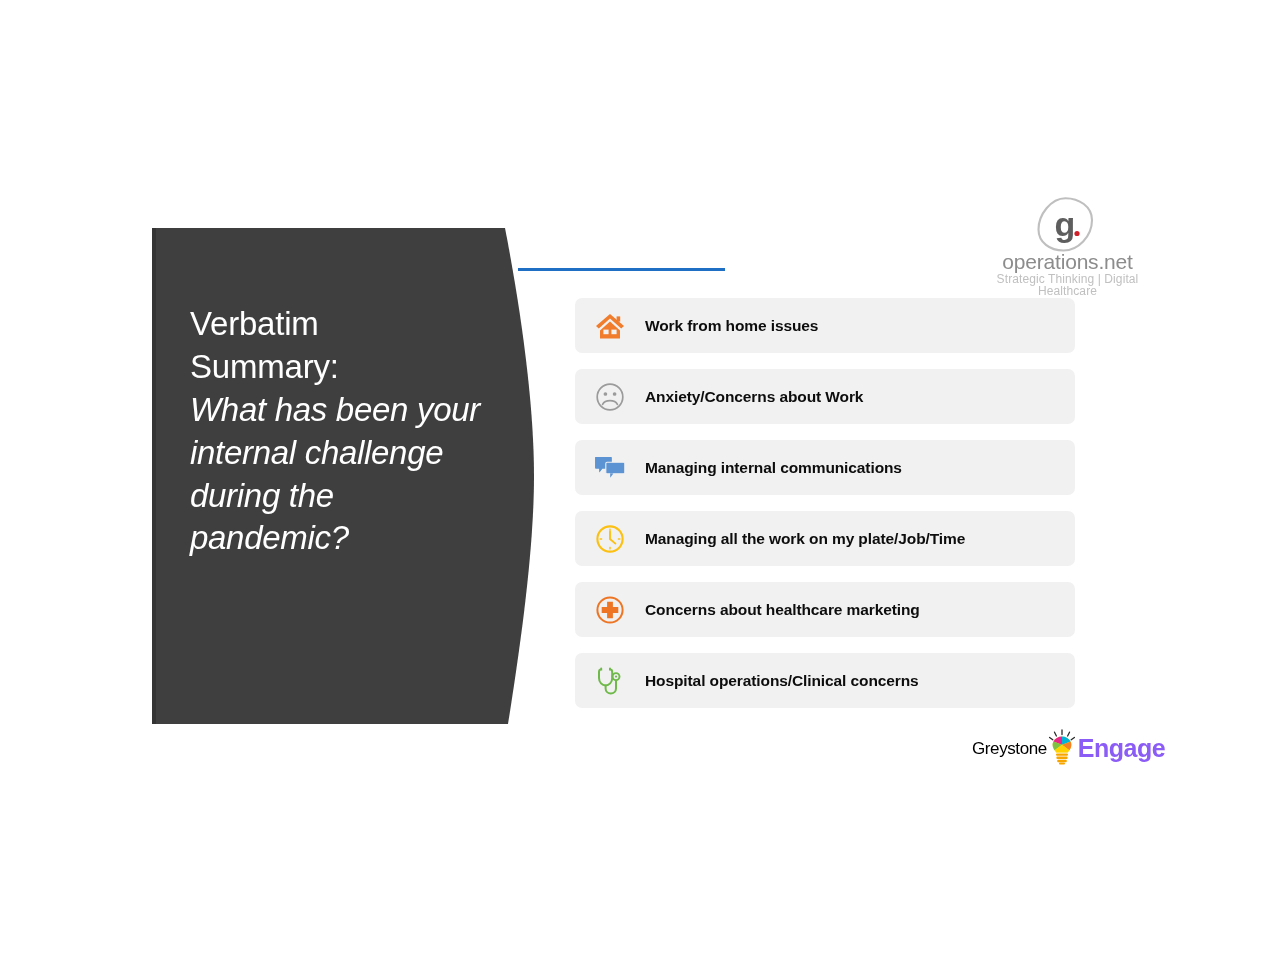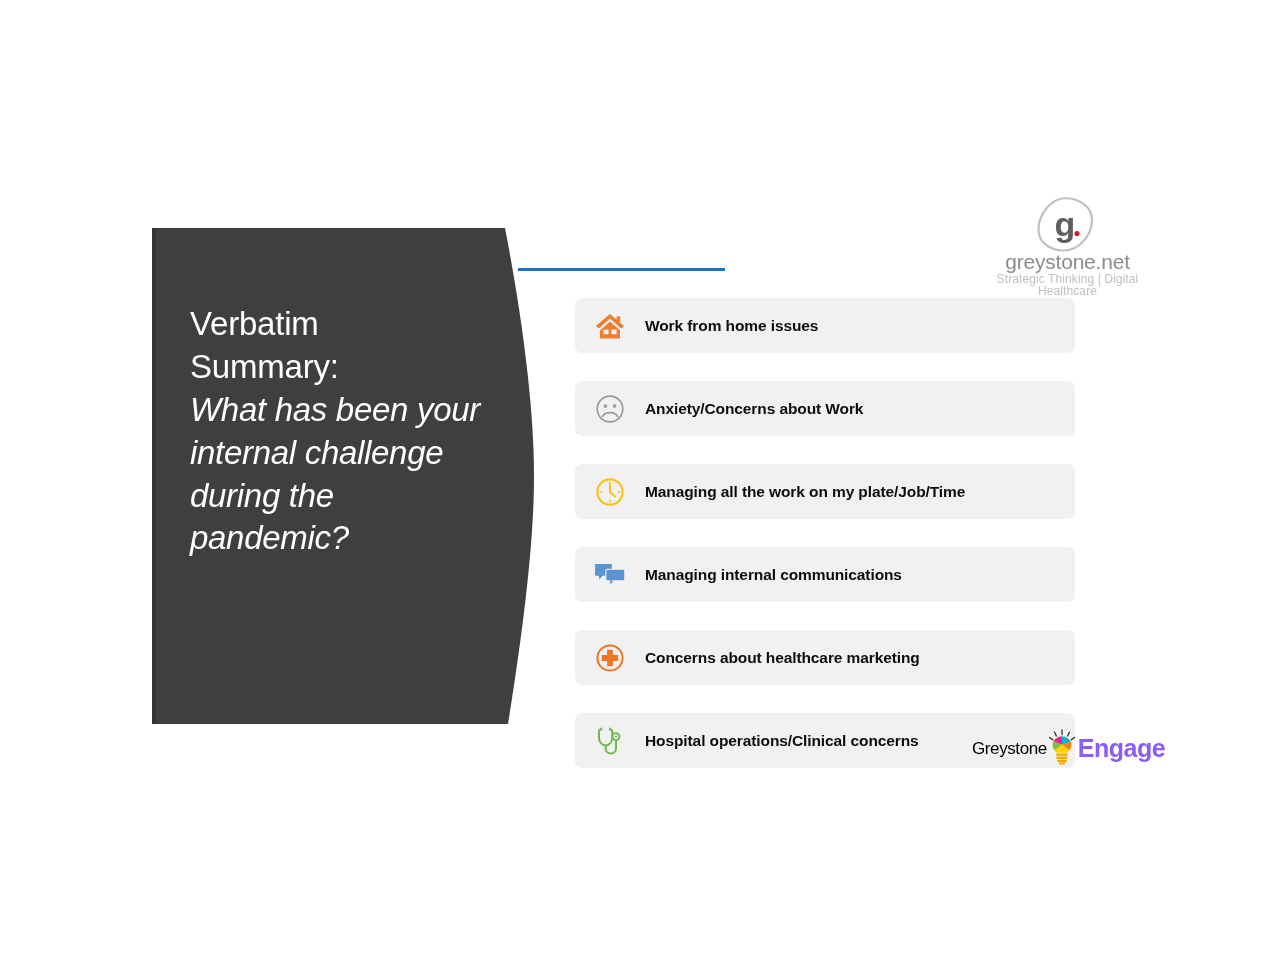--- a/index.html
+++ b/index.html
@@ -74,21 +74,21 @@
     position: absolute;
     left: 575px;
     top: 298px;
     width: 500px;
   }
   .card {
     position: relative;
     height: 55px;
     background: #F1F1F1;
     border-radius: 7px;
-    margin-bottom: 28px;
+    margin-bottom: 16px;
     display: flex;
     align-items: center;
   }
   .card:last-child { margin-bottom: 0; }
   .card-icon {
     width: 70px;
     min-width: 70px;
     height: 55px;
     display: flex;
     align-items: center;
@@ -216,43 +216,43 @@
           <circle cx="10.4" cy="12" r="1.85" fill="#9B9B9B"></circle>
           <circle cx="19.6" cy="12" r="1.85" fill="#9B9B9B"></circle>
           <path d="M7.6 22.4 C10.2 17.4 19.8 17.4 22.4 22.4" fill="none" stroke="#9B9B9B" stroke-width="1.7" stroke-linecap="round"></path>
         </svg>
       </span>
       <span class="card-label">Anxiety/Concerns about Work</span>
     </div>
 
     <div class="card">
       <span class="card-icon">
+        <svg width="32" height="26" viewBox="0 0 32 26">
+          <path d="M1.2 2 H17.6 V13.4 H8.2 L5.6 17.2 V13.4 H1.2 Z" fill="#5B93D3" rx="1"></path>
+          <rect x="1.2" y="2" width="16.4" height="11.4" rx="1.2" fill="#5B93D3"></rect>
+          <path d="M5.2 12.6 L5.2 17.6 L8.6 13.2 Z" fill="#5B93D3"></path>
+          <rect x="11.8" y="7.2" width="19" height="11.6" rx="1.2" fill="#5B93D3" stroke="#F1F1F1" stroke-width="1.1"></rect>
+          <path d="M16.2 18.2 L16.2 22.8 L19.4 18.6 Z" fill="#5B93D3"></path>
+        </svg>
+      </span>
+      <span class="card-label">Managing internal communications</span>
+    </div>
+
+    <div class="card">
+      <span class="card-icon">
         <svg width="30" height="30" viewBox="0 0 30 30">
           <circle cx="15" cy="15" r="12.6" fill="none" stroke="#FBC011" stroke-width="2.1"></circle>
           <rect x="14.3" y="4.6" width="1.4" height="2.6" fill="#FBC011"></rect>
           <rect x="14.3" y="22.8" width="1.4" height="2.6" fill="#FBC011"></rect>
           <rect x="4.6" y="14.3" width="2.6" height="1.4" fill="#FBC011"></rect>
           <rect x="22.8" y="14.3" width="2.6" height="1.4" fill="#FBC011"></rect>
           <path d="M15 7.6 L15 15 L20.4 19.6" fill="none" stroke="#FBC011" stroke-width="1.9" stroke-linecap="round"></path>
         </svg>
       </span>
       <span class="card-label">Managing all the work on my plate/Job/Time</span>
-    </div>
-
-    <div class="card">
-      <span class="card-icon">
-        <svg width="32" height="26" viewBox="0 0 32 26">
-          <path d="M1.2 2 H17.6 V13.4 H8.2 L5.6 17.2 V13.4 H1.2 Z" fill="#5B93D3" rx="1"></path>
-          <rect x="1.2" y="2" width="16.4" height="11.4" rx="1.2" fill="#5B93D3"></rect>
-          <path d="M5.2 12.6 L5.2 17.6 L8.6 13.2 Z" fill="#5B93D3"></path>
-          <rect x="11.8" y="7.2" width="19" height="11.6" rx="1.2" fill="#5B93D3" stroke="#F1F1F1" stroke-width="1.1"></rect>
-          <path d="M16.2 18.2 L16.2 22.8 L19.4 18.6 Z" fill="#5B93D3"></path>
-        </svg>
-      </span>
-      <span class="card-label">Managing internal communications</span>
     </div>
 
     <div class="card">
       <span class="card-icon">
         <svg width="30" height="30" viewBox="0 0 30 30">
           <circle cx="15" cy="15" r="12.6" fill="none" stroke="#EE7524" stroke-width="2.0"></circle>
           <path d="M12.1 6.7 H17.9 V12.1 H23.3 V17.9 H17.9 V23.3 H12.1 V17.9 H6.7 V12.1 H12.1 Z" fill="#EE7524"></path>
         </svg>
       </span>
       <span class="card-label">Concerns about healthcare marketing</span>
@@ -277,21 +277,21 @@
 
   <div class="gs-logo">
     <div class="gs-mark">
       <svg width="70" height="58" viewBox="0 0 70 58">
         <path d="M35.5 2.2 C49 2.2 62 10.4 62 24 C62 40.5 48 54.5 33.5 54.5
                  C20 54.5 8.5 46.5 8.5 33.5 C8.5 18.5 21 2.2 35.5 2.2 Z" fill="none" stroke="#BFBFBF" stroke-width="2.1"></path>
         <text x="35" y="40" text-anchor="middle" font-family="'Liberation Sans', sans-serif" font-size="34" font-weight="700" fill="#5E5E5E">g</text>
         <circle cx="47" cy="37.5" r="2.6" fill="#D0212A"></circle>
       </svg>
     </div>
-    <div class="gs-word">greystone.net</div>
+    <div class="gs-word">operations.net</div>
     <div class="gs-tag">Strategic Thinking | Digital Healthcare</div>
   </div>
 
   <div class="ge-logo">
     <span class="ge-greystone">Greystone</span>
     <span class="ge-bulb">
       <svg width="34" height="36" viewBox="0 0 34 36">
         <g stroke="#2b2b2b" stroke-width="1.3" stroke-linecap="round">
           <line x1="17" y1="1" x2="17" y2="5.5"></line>
           <line x1="9.5" y1="3.2" x2="11.4" y2="7.0"></line>

